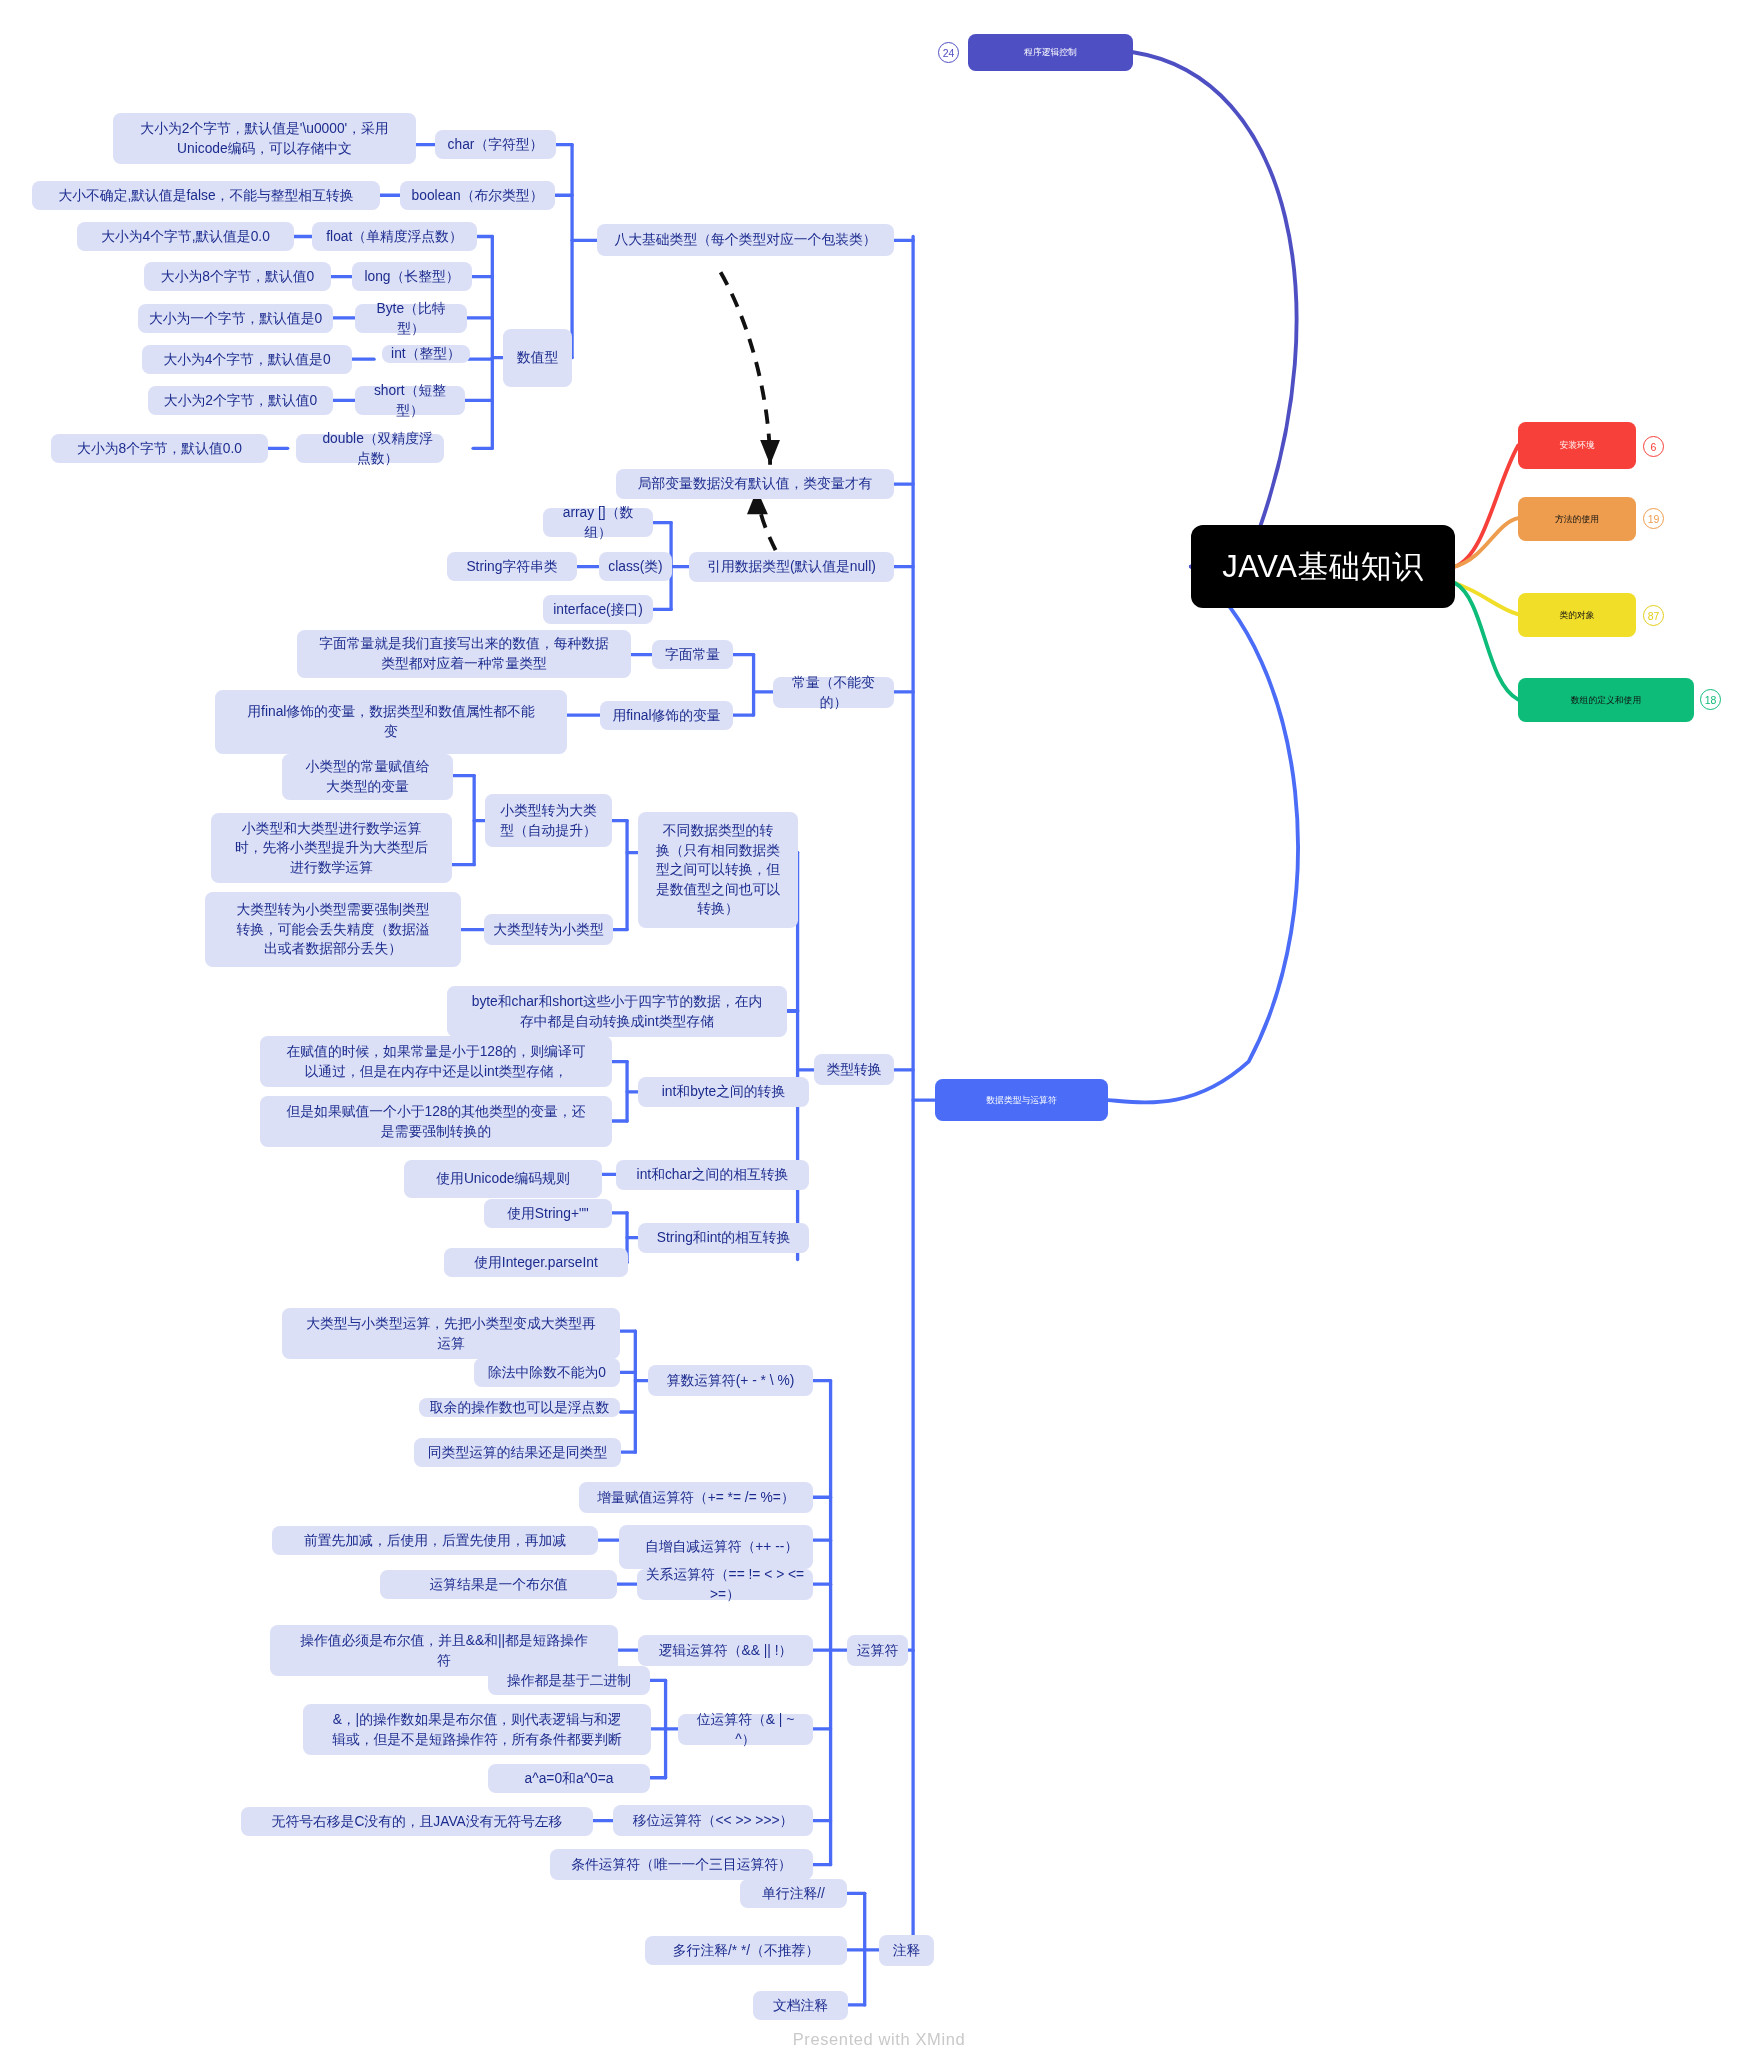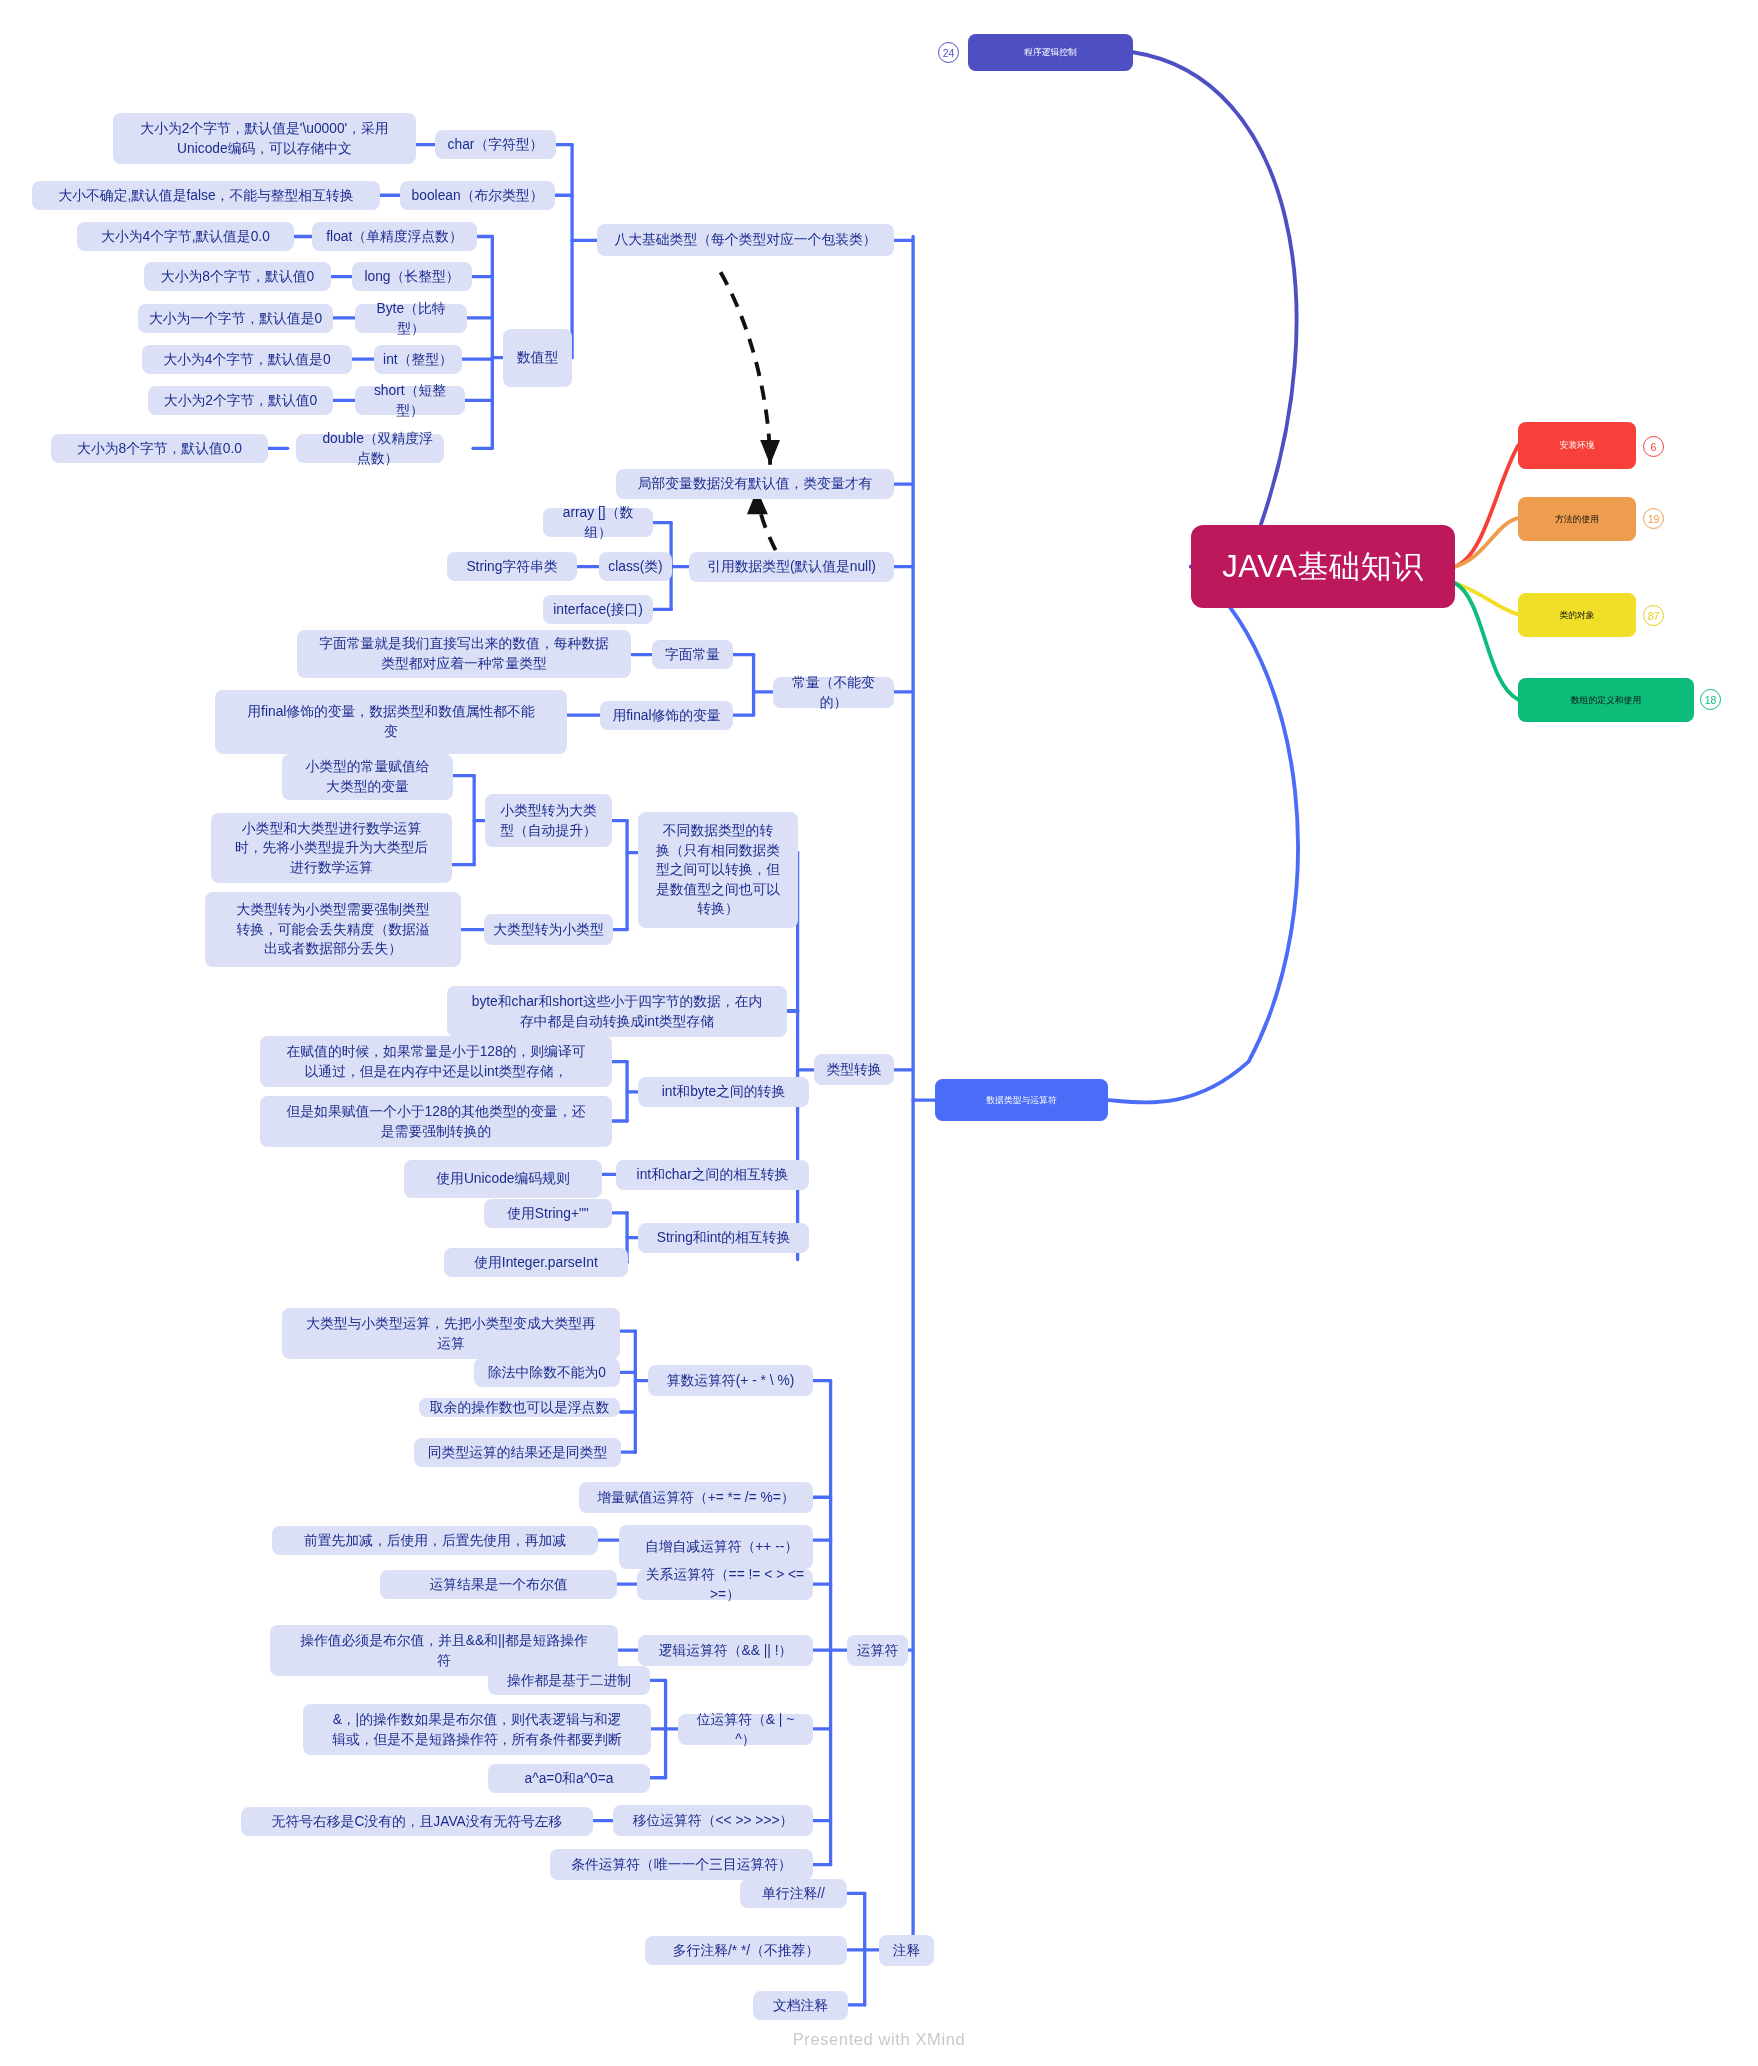--- a/index.html
+++ b/index.html
@@ -32,21 +32,21 @@
     font-size: 13.8px;
   }
   .n-purple { background:#4F4FC4; color:#ffffff; }
   .n-blue   { background:#4A6CF7; color:#ffffff; }
   .n-red    { background:#F8403A; color:#ffffff; }
   .n-orange { background:#EE9D4E; color:#111111; }
   .n-yellow { background:#F0DE29; color:#111111; }
   .n-green  { background:#0DBC79; color:#111111; }
 
   .n-root {
-    background:#be185d; color:#ffffff;
+    background:#000000; color:#ffffff;
     font-size: 31px; border-radius: 12px;
     padding: 22px 22px; letter-spacing: 0.6px;
   }
 
   .badge {
     position:absolute;
     width: 21px; height: 21px;
     border-radius: 50%;
     display:flex; align-items:center; justify-content:center;
     font-size: 10.5px;
@@ -305,21 +305,21 @@
     <span>大小为8个字节，默认值0</span>
   </div>
 
   <div class="node n-sub" style="left:355px; top:304px; width:112px; height:29px;">
     <span>Byte（比特型）</span>
   </div>
   <div class="node n-sub" style="left:138px; top:304px; width:195px; height:29px;">
     <span>大小为一个字节，默认值是0</span>
   </div>
 
-  <div class="node n-sub" style="left:374px; top:345px; width:88px; height:29px;">
+  <div class="node n-sub" style="left:382px; top:345px; width:88px; height:18px;">
     <span>int（整型）</span>
   </div>
   <div class="node n-sub" style="left:142px; top:345px; width:210px; height:29px;">
     <span>大小为4个字节，默认值是0</span>
   </div>
 
   <div class="node n-sub" style="left:355px; top:386px; width:110px; height:29px;">
     <span>short（短整型）</span>
   </div>
   <div class="node n-sub" style="left:148px; top:386px; width:185px; height:29px;">

